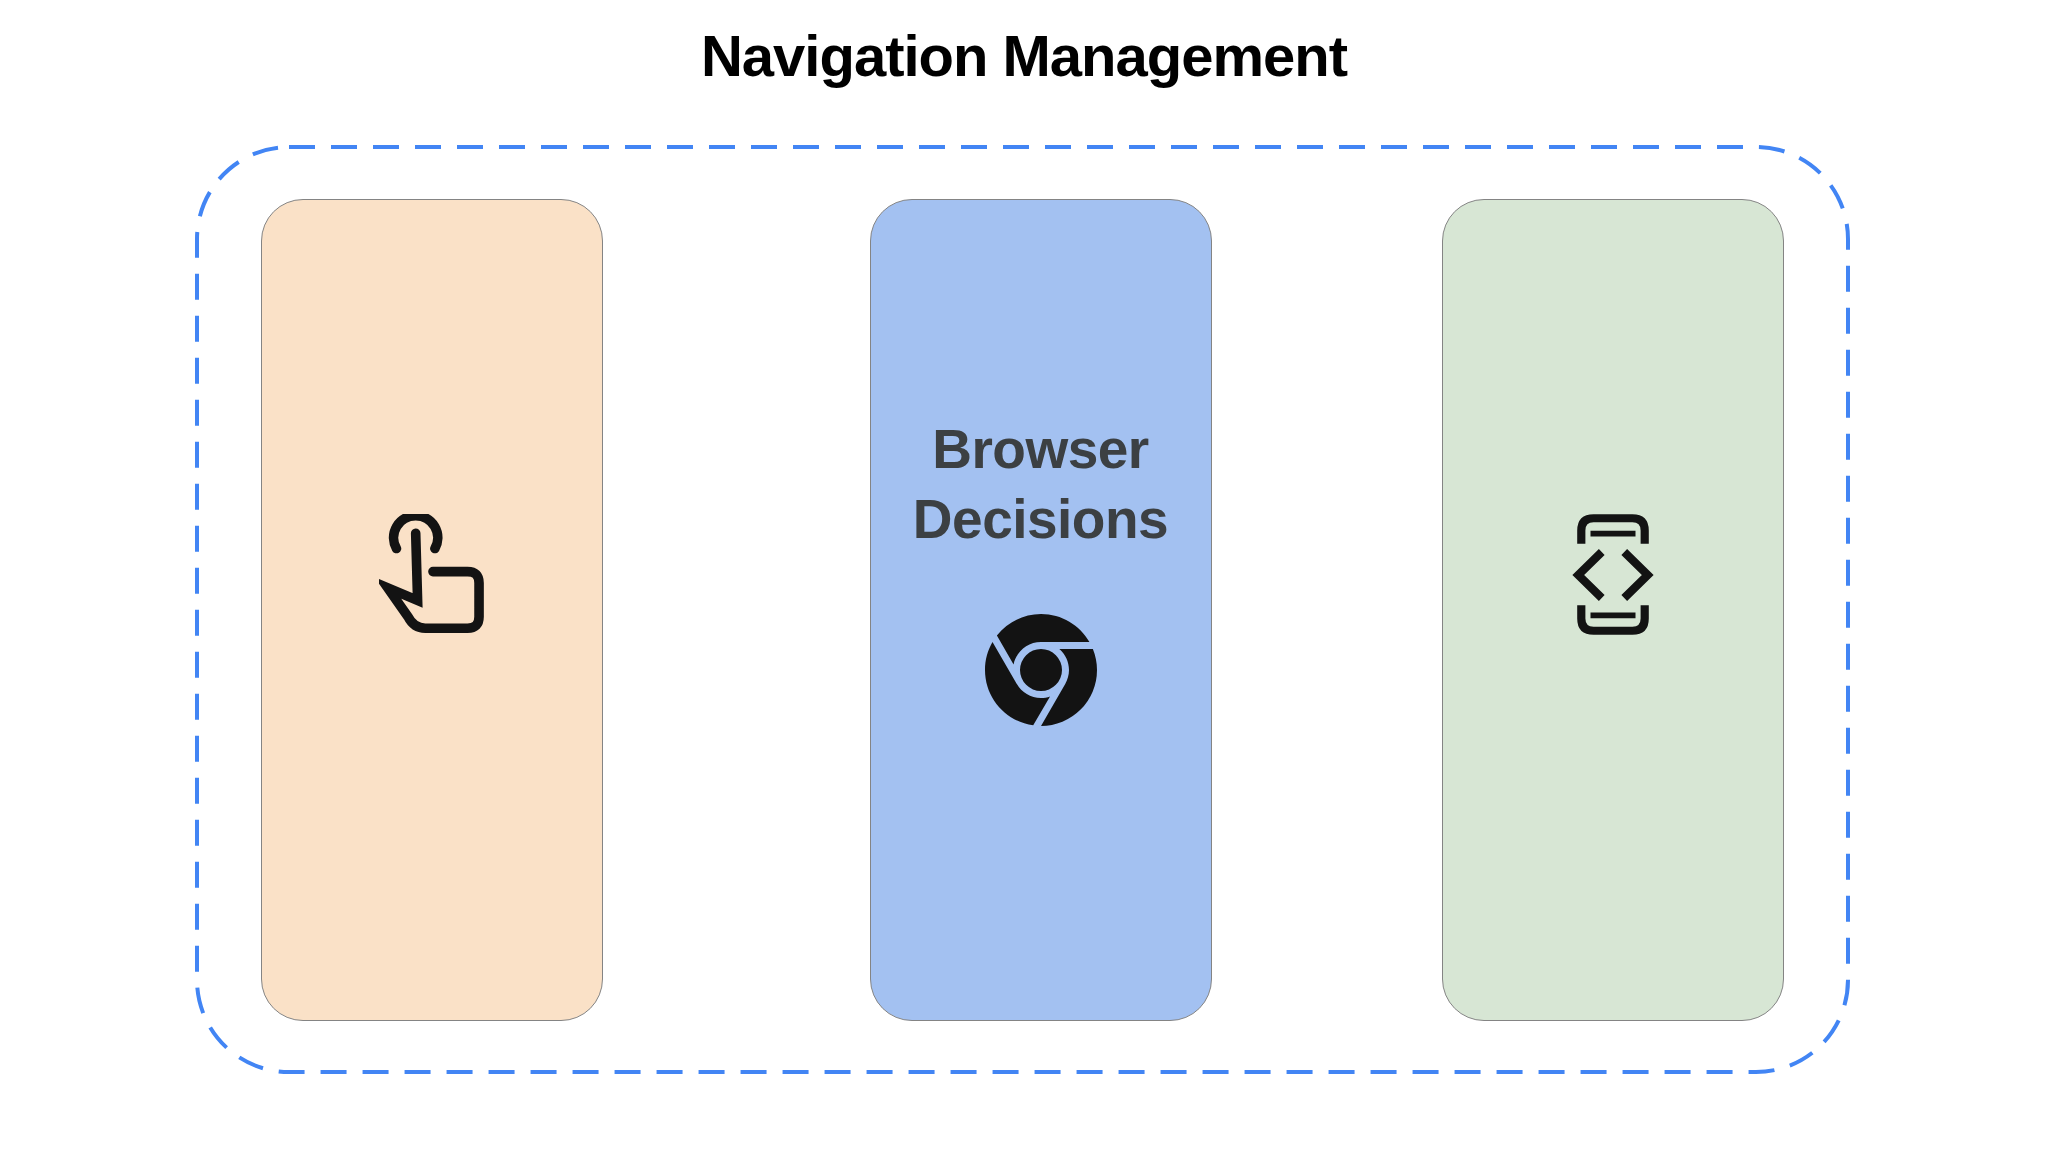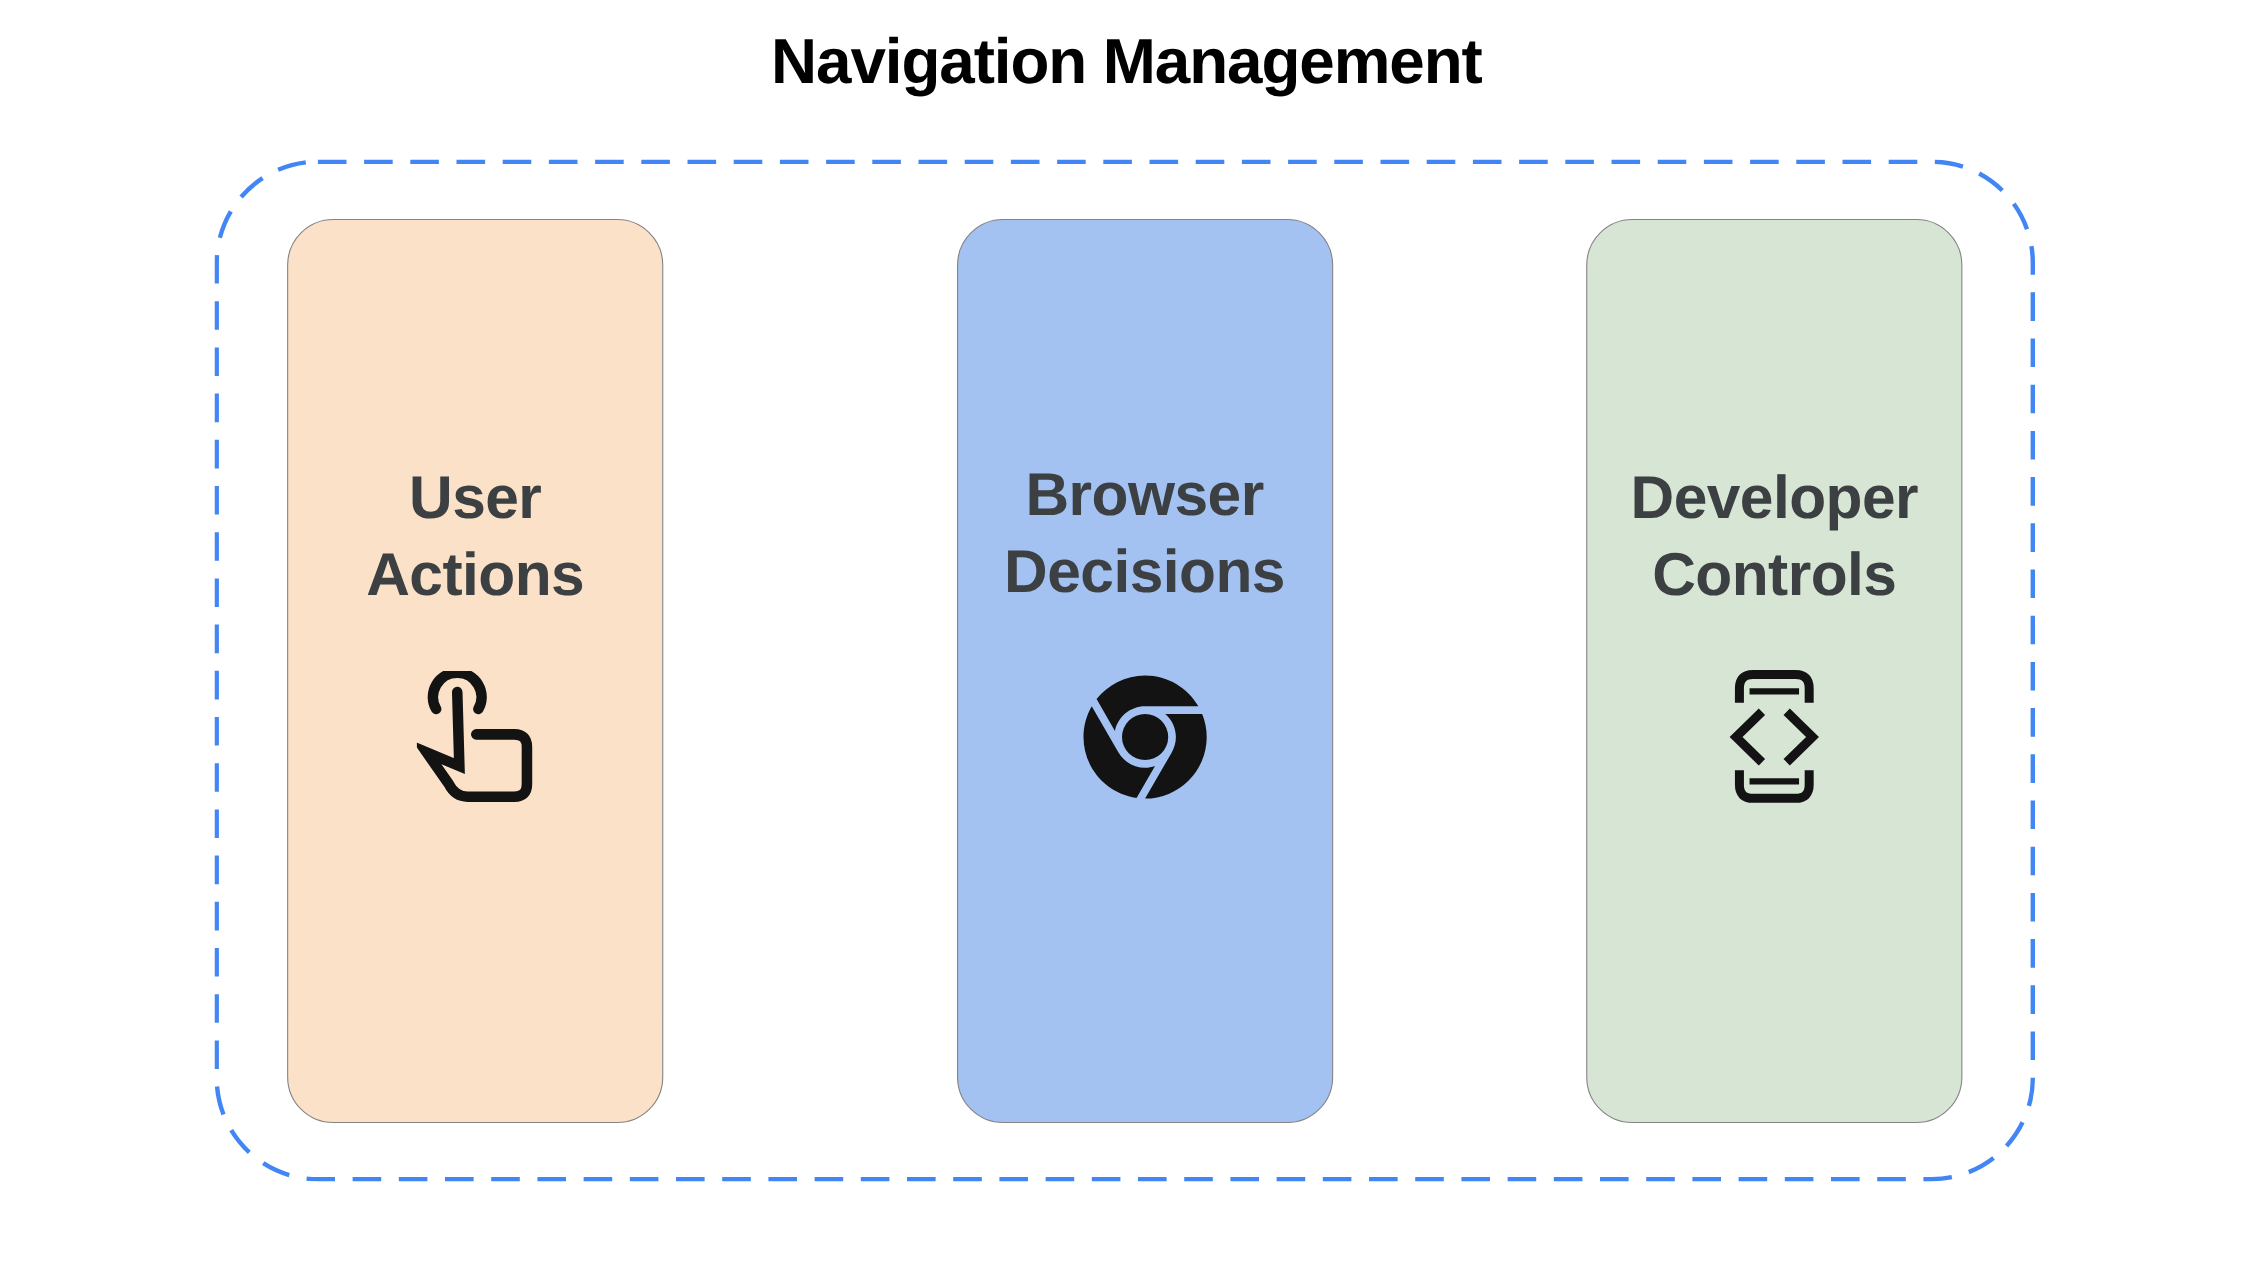--- a/index.html
+++ b/index.html
@@ -84,43 +84,39 @@
 
   <div class="frame">
 
     <svg class="frame-border-svg" width="1655" height="929" viewBox="0 0 1655 929">
       <rect x="2" y="2" width="1651" height="925" rx="92" ry="92" fill="none" stroke-width="4" stroke-dasharray="26 16" stroke="#4285F4"></rect>
     </svg>
 
     <div class="cards-row" style="color: rgb(60, 64, 67);">
 
       <div class="card" style="background: rgb(250, 225, 199);">
-        <div class="card-label">User
-Actions</div>
         <span class="icon" style="color: rgb(19, 19, 19);">
           <svg width="106" height="120" viewBox="0 0 110 125" fill="none" stroke="currentColor" stroke-width="10" stroke-miterlimit="6">
             <path d="M18 36 A23 23 0 1 1 58 36" stroke-linecap="round"></path>
             <path d="M38 20 L40 90 L9 77 L30 107 Q36 119 48 119 H92 Q104 119 104 107 V72 Q104 60 92 60 H56" stroke-linecap="round" stroke-linejoin="miter"></path>
           </svg>
         </span>
       </div>
 
       <div class="card" style="background: rgb(163, 193, 241); margin-left: 36px;">
         <div class="card-label">Browser
 Decisions</div>
         <span class="icon" style="color: rgb(19, 19, 19);">
           <svg width="126" height="126" viewBox="3 3 18 18" fill="currentColor">
             <path d="M12,20L15.46,14H15.46C15.79,13.4 16,12.73 16,12C16,10.8 15.46,9.73 14.62,9H19.41C19.79,9.93 20,10.94 20,12A8,8 0 0,1 12,20M4,12C4,10.54 4.39,9.18 5.07,8L8.54,14H8.55C9.24,15.19 10.5,16 12,16C12.45,16 12.88,15.91 13.29,15.77L10.89,19.91C7,19.37 4,16.04 4,12M15,12A3,3 0 0,1 12,15A3,3 0 0,1 9,12A3,3 0 0,1 12,9A3,3 0 0,1 15,12M12,4C14.96,4 17.54,5.61 18.92,8H12C10.06,8 8.45,9.38 8.08,11.21L5.7,7.08C7.16,5.21 9.44,4 12,4Z"></path>
           </svg>
         </span>
       </div>
 
       <div class="card" style="background: rgb(215, 230, 212);">
-        <div class="card-label">Developer
-Controls</div>
         <span class="icon" style="color: rgb(19, 19, 19);">
           <svg width="90" height="121" viewBox="0 0 88 118" fill="none" stroke="currentColor" stroke-width="8">
             <path d="M13 29 V16 Q13 4 25 4 H63 Q75 4 75 16 V29"></path>
             <path d="M22 19 H66" stroke-width="5.5"></path>
             <path d="M33 37 L10 59.5 L33 82" stroke-linejoin="miter"></path>
             <path d="M55 37 L78 59.5 L55 82" stroke-linejoin="miter"></path>
             <path d="M13 89 V102 Q13 114 25 114 H63 Q75 114 75 102 V89"></path>
             <path d="M22 99 H66" stroke-width="5.5"></path>
           </svg>
         </span>

